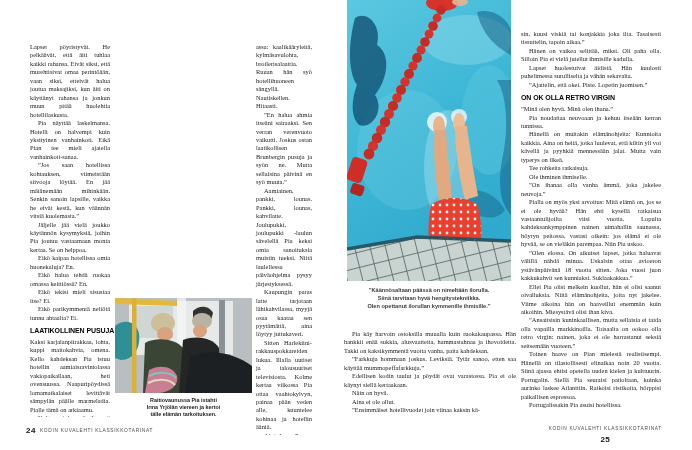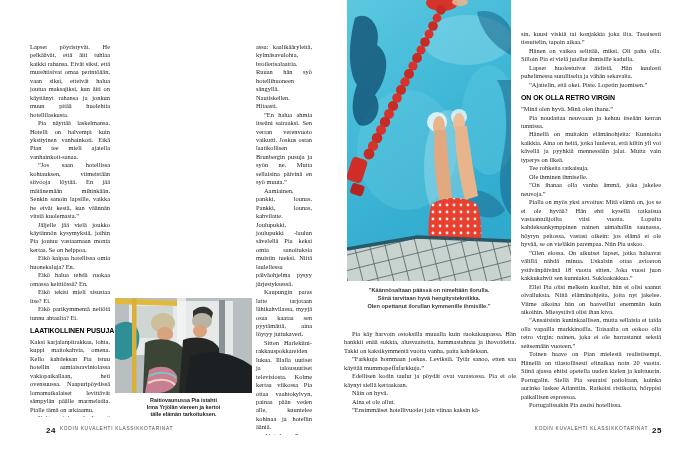--- a/index.html
+++ b/index.html
@@ -14,24 +14,24 @@
   .spacer-r{float:right;width:56px;height:122px;margin-top:253px;}
   .spacer-l{float:left;width:78px;height:140px;margin-top:253px;}
   .figure{position:absolute;}
   .figure svg{display:block;}
   .capt{font-family:"Liberation Sans",sans-serif;font-weight:bold;text-align:center;color:#222;}
   .tram-capt{font-size:5.4px;line-height:6.8px;margin-top:4px;padding:0 6px;}
   .pool-capt{position:absolute;left:347px;top:286px;width:164px;font-size:5.6px;line-height:8.2px;color:#3a3a3a;}
   .capt span{display:block;}
   .credit{font-style:italic;margin-top:1px;}
   .footer{position:absolute;top:426px;font-family:"Liberation Sans",sans-serif;font-size:4.8px;
-          letter-spacing:0.7px;color:#4a4a4a;display:flex;align-items:flex-start;gap:4px;margin-left:20px;}
+          letter-spacing:0.7px;color:#4a4a4a;display:flex;align-items:center;gap:4px;}
   .footer .pn{font-size:8px;font-weight:bold;color:#111;letter-spacing:0.5px;}
   #footer-left{left:26px;}
-  #footer-right{right:30px;}
+  #footer-right{right:30px;flex-direction:column;}
 </style>
 </head>
 <body>
 
 <div class="spread">
 
   <div class="col" id="col1" style="left:30px;top:43px;width:136px;height:374px;">
     <div class="spacer-r"></div>
     <p class="noind">Lapset pöyristyvät. He pelkäävät, että äiti tuhlaa kaikki rahansa. Eivät siksi, että murehtisivat omaa perintöään, vaan siksi, etteivät halua joutua maksajiksi, kun äiti on käyttänyt rahansa ja jonkun muun pitää huolehtia hotellilaskusta.</p>
     <p>Pia näyttää laskelmansa. Hotelli on halvempi kuin yksityinen vanhainkoti. Eikä Pian tee mieli ajatella vanhainkoti-sanaa.</p>

